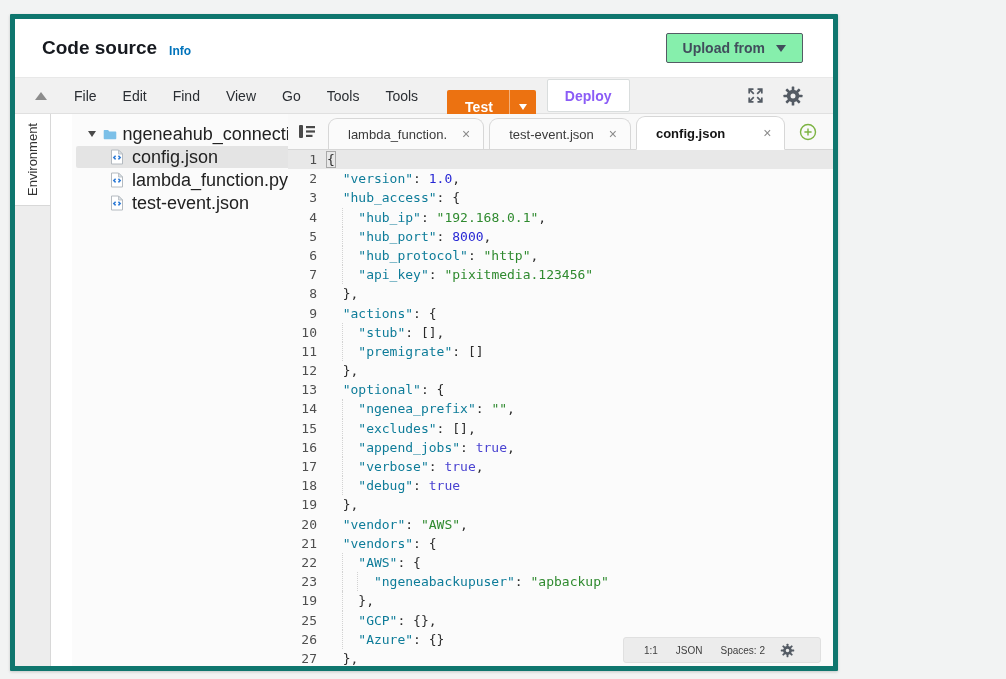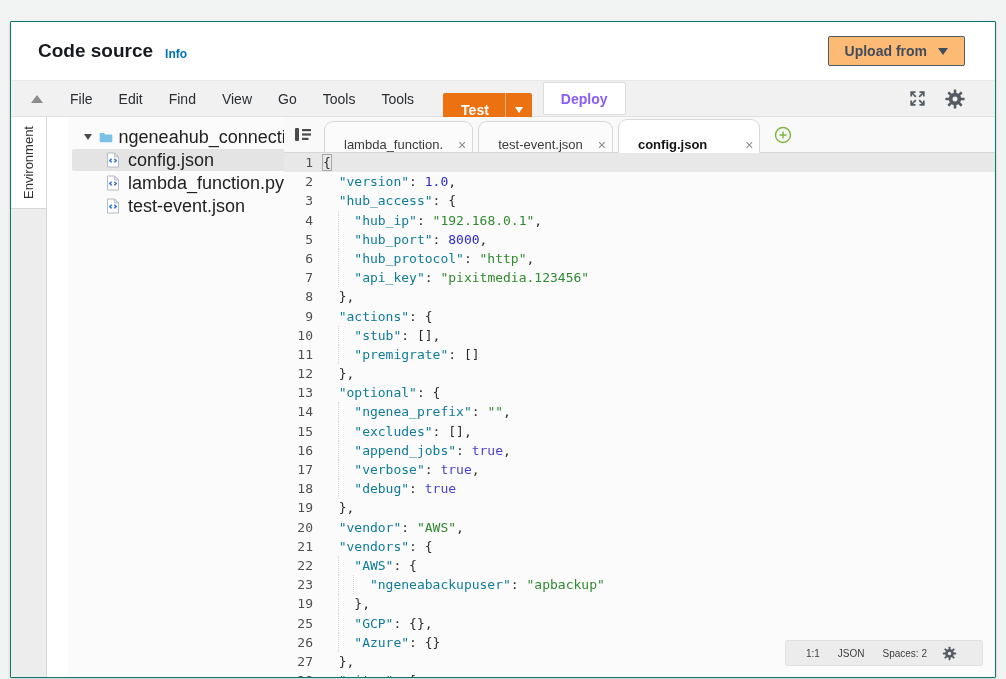--- a/index.html
+++ b/index.html
@@ -1,27 +1,27 @@
 <!DOCTYPE html>
 <html><head>
 <meta charset="utf-8">
 <style>
   * { margin:0; padding:0; box-sizing:border-box; }
   html,body { width:1006px; height:679px; }
   body { background:#f2f3f3; font-family:"Liberation Sans", sans-serif; overflow:hidden; }
 
-  .card { position:absolute; left:10px; top:21px; width:986px; height:657px;
-          background:#fff; border:1px solid #0f766e; border-radius:1px;
+  .card { position:absolute; left:10px; top:14px; width:828px; height:657px;
+          background:#fff; border:5px solid #0f766e; border-radius:1px;
           box-shadow:0 1px 3px rgba(0,0,0,.18); overflow:hidden; }
 
   
   .hdr { height:58px; background:#fff; display:flex; align-items:center; padding:0 30px 0 27px; }
   .title { font-size:19px; font-weight:bold; color:#16191f; }
   .info { font-size:12px; font-weight:bold; color:#0073bb; margin-left:12px; margin-top:5px; text-decoration:none; cursor:pointer; }
-  .upload { margin-left:auto; height:30px; padding:0 16px; background:#fdba74; border:1px solid #545b64;
+  .upload { margin-left:auto; height:30px; padding:0 16px; background:#86efac; border:1px solid #545b64;
             border-radius:2px; font-size:14px; font-weight:bold; color:#414d5c; display:flex; align-items:center; gap:11px; cursor:pointer;
             font-family:"Liberation Sans", sans-serif; }
   .caret-dn { width:0; height:0; border-left:5px solid transparent; border-right:5px solid transparent; border-top:7px solid #414d5c; }
   .caret-dn.white { border-top-color:#fff; border-left-width:4px; border-right-width:4px; border-top-width:6px; }
 
   
   .menubar { height:37px; background:#f1f1f1; border-top:1px solid #e8e8e8; border-bottom:1px solid #e0e0e0;
              display:flex; align-items:center; padding:0 28px 0 20px; }
   .tri-up { width:0; height:0; border-left:6px solid transparent; border-right:6px solid transparent;
             border-bottom:8px solid #8c8c8c; margin-right:14px; cursor:pointer; }
@@ -59,21 +59,21 @@
   .tri-dn-xs { width:0; height:0; border-left:3px solid transparent; border-right:3px solid transparent; border-top:4px solid #777; }
   .file-row { height:22px; display:flex; align-items:center; margin:1px 6px 1px 4px; padding-left:34px; border-radius:2px; cursor:pointer; }
   .file-row.selected { background:#e4e4e4; }
   .file-row .fname { margin-left:8px; }
 
   
   .editor { flex:1; position:relative; background:#fbfbfb; }
   .tabbar { height:36px; background:#f9f9f9; border-bottom:1px solid #d7d7d7; display:flex; align-items:flex-end; padding-left:10px; }
   .tablist-btn { align-self:center; margin-right:12px; cursor:pointer; display:flex; }
   .tabs { display:flex; align-items:flex-end; }
-  .tab { height:31px; display:flex; align-items:flex-end; padding:0 6px 0 19px; border:1px solid #d7d7d7; border-bottom:none;
+  .tab { height:31px; display:flex; align-items:center; padding:0 13px 0 19px; border:1px solid #d7d7d7; border-bottom:none;
          border-radius:9px 9px 0 0; background:#fbfbfb; margin-right:5px; font-size:13px; color:#3a3a3a; cursor:pointer; }
   .tab .tlabel { margin-right:15px; }
   .tab.active { background:#fff; font-weight:bold; color:#141414; height:34px; margin-bottom:-1px; border-bottom:1px solid #fff; }
   .tab.active .tlabel { margin-right:38px; }
   .tab-close { color:#8a8a8a; font-size:14px; line-height:1; cursor:pointer; font-weight:normal; }
   .plus-btn { align-self:center; margin-left:9px; cursor:pointer; display:flex; }
 
   .codearea { position:absolute; top:36px; left:0; right:0; bottom:0; overflow:hidden; cursor:text;
               font-family:"DejaVu Sans Mono", monospace; font-size:13px; }
   .code-line { display:flex; height:19.2px; line-height:19.2px; white-space:pre; }

